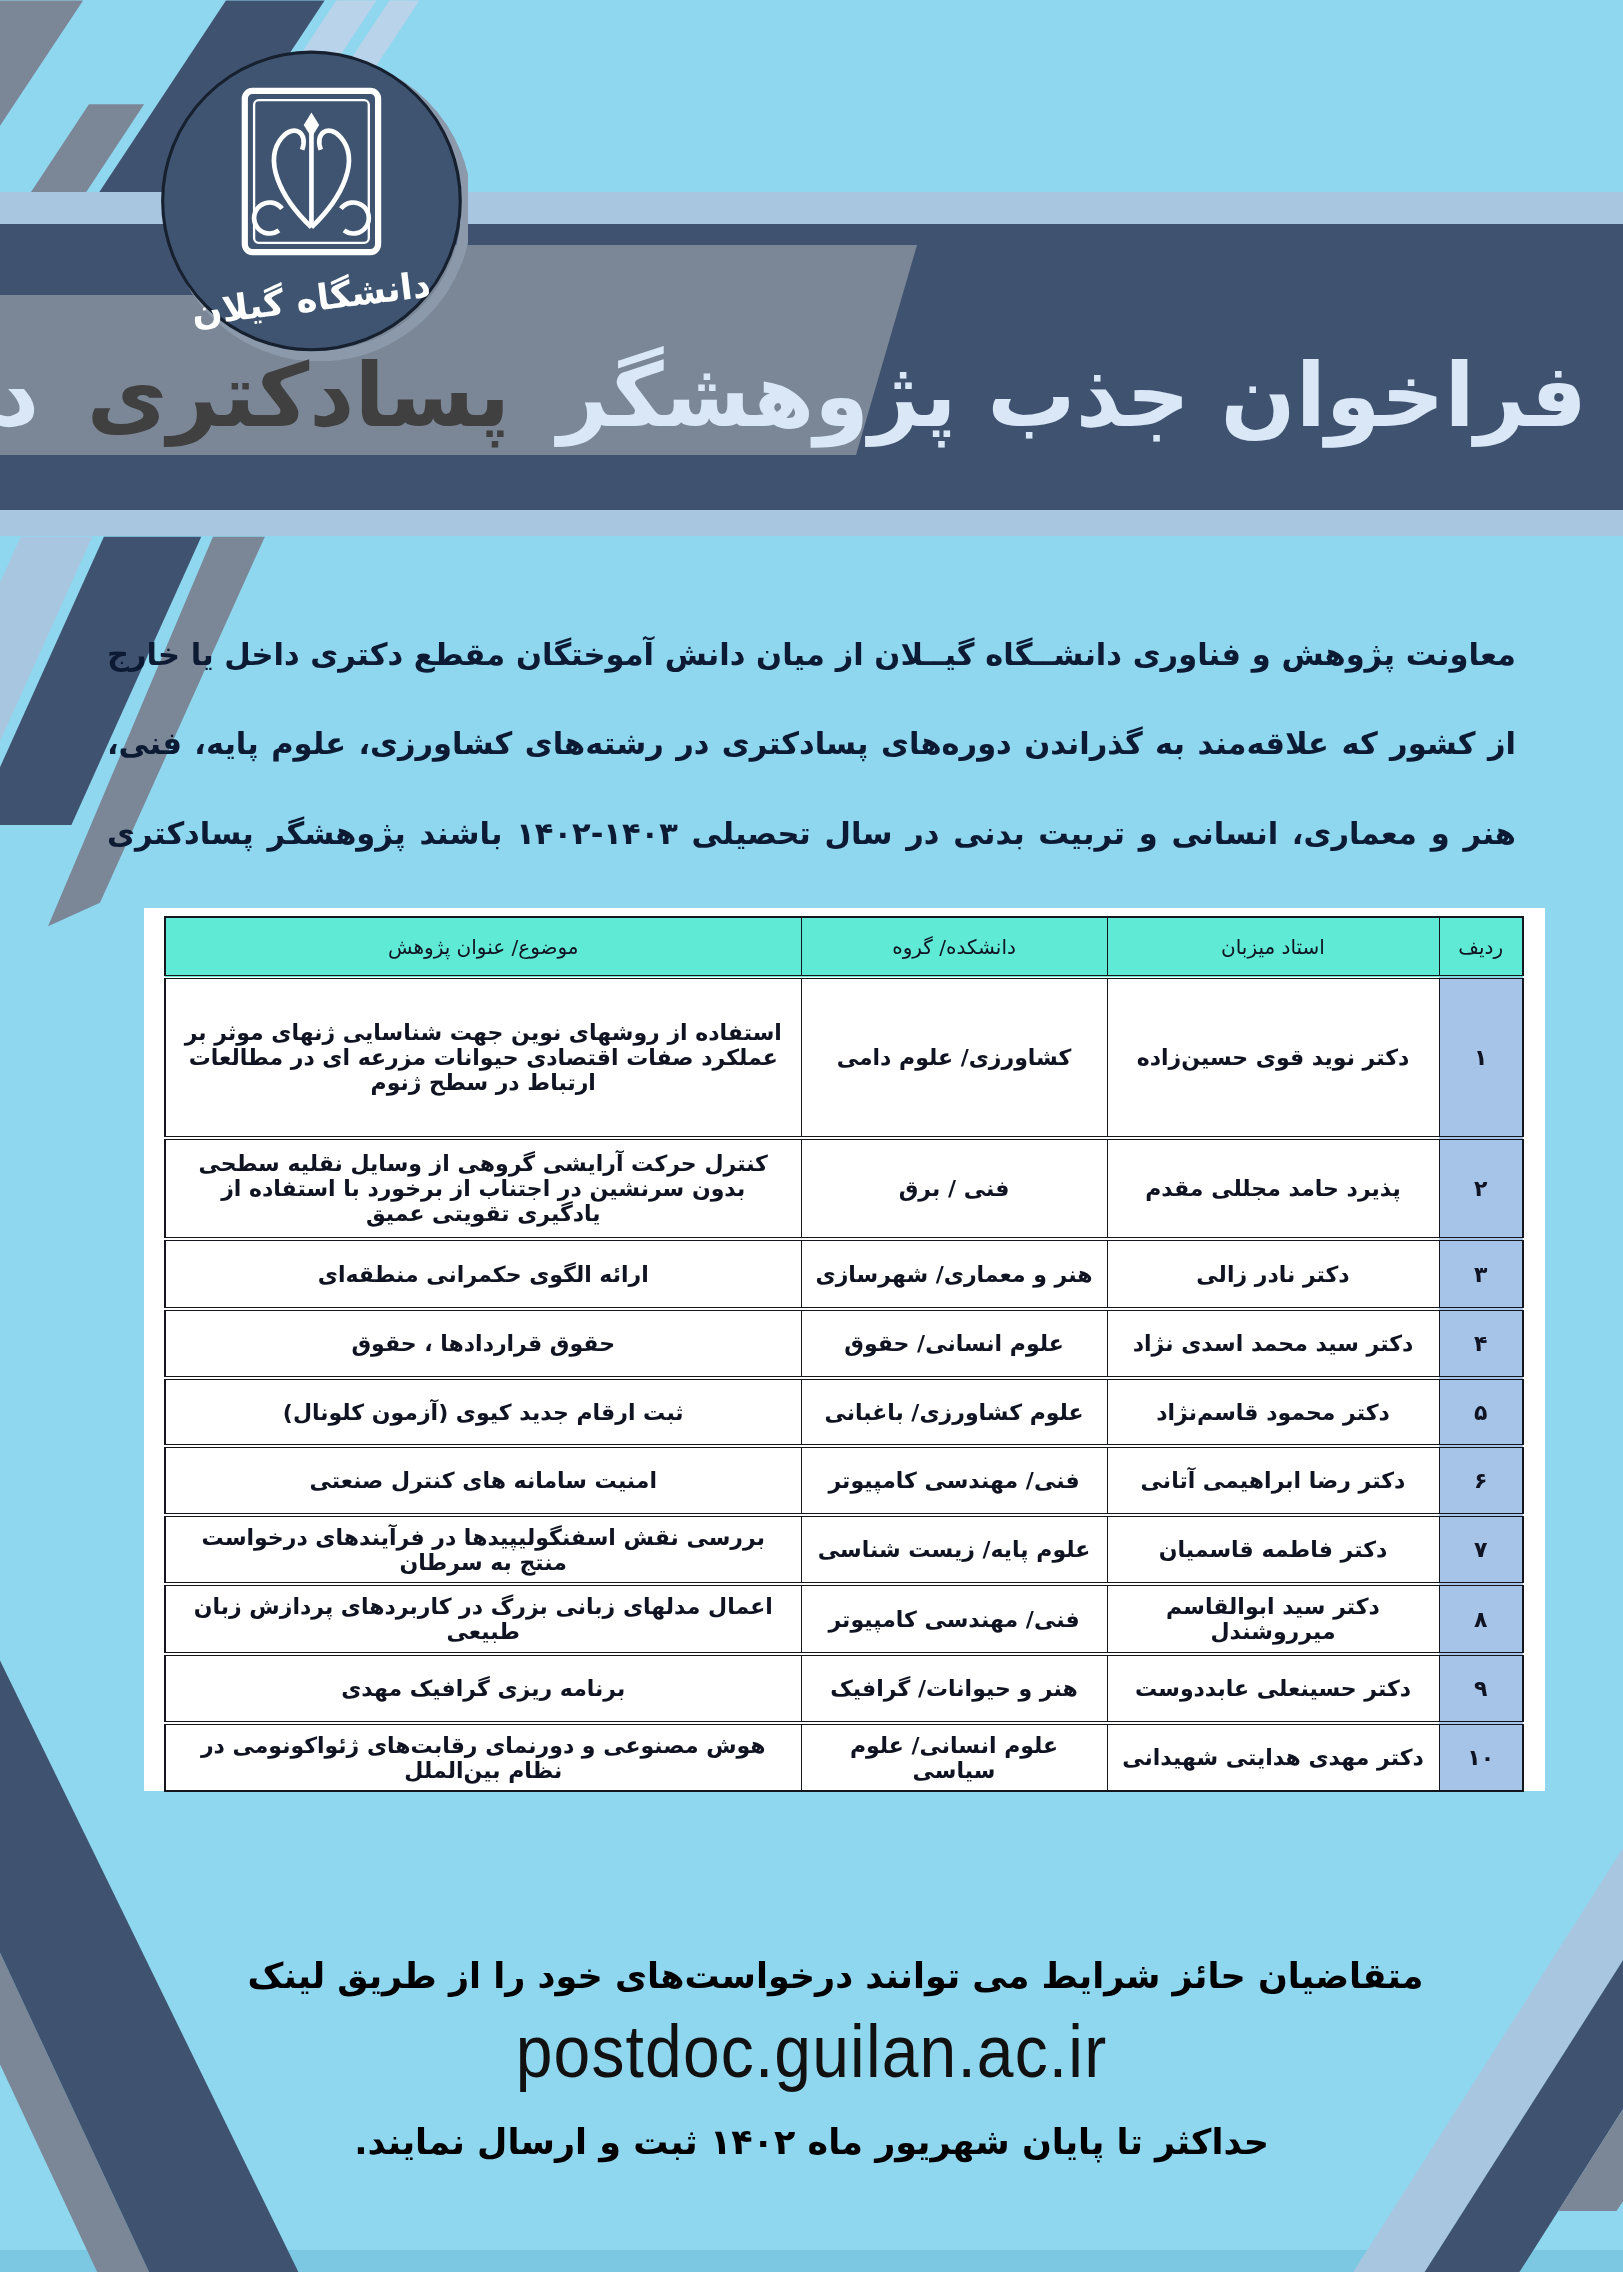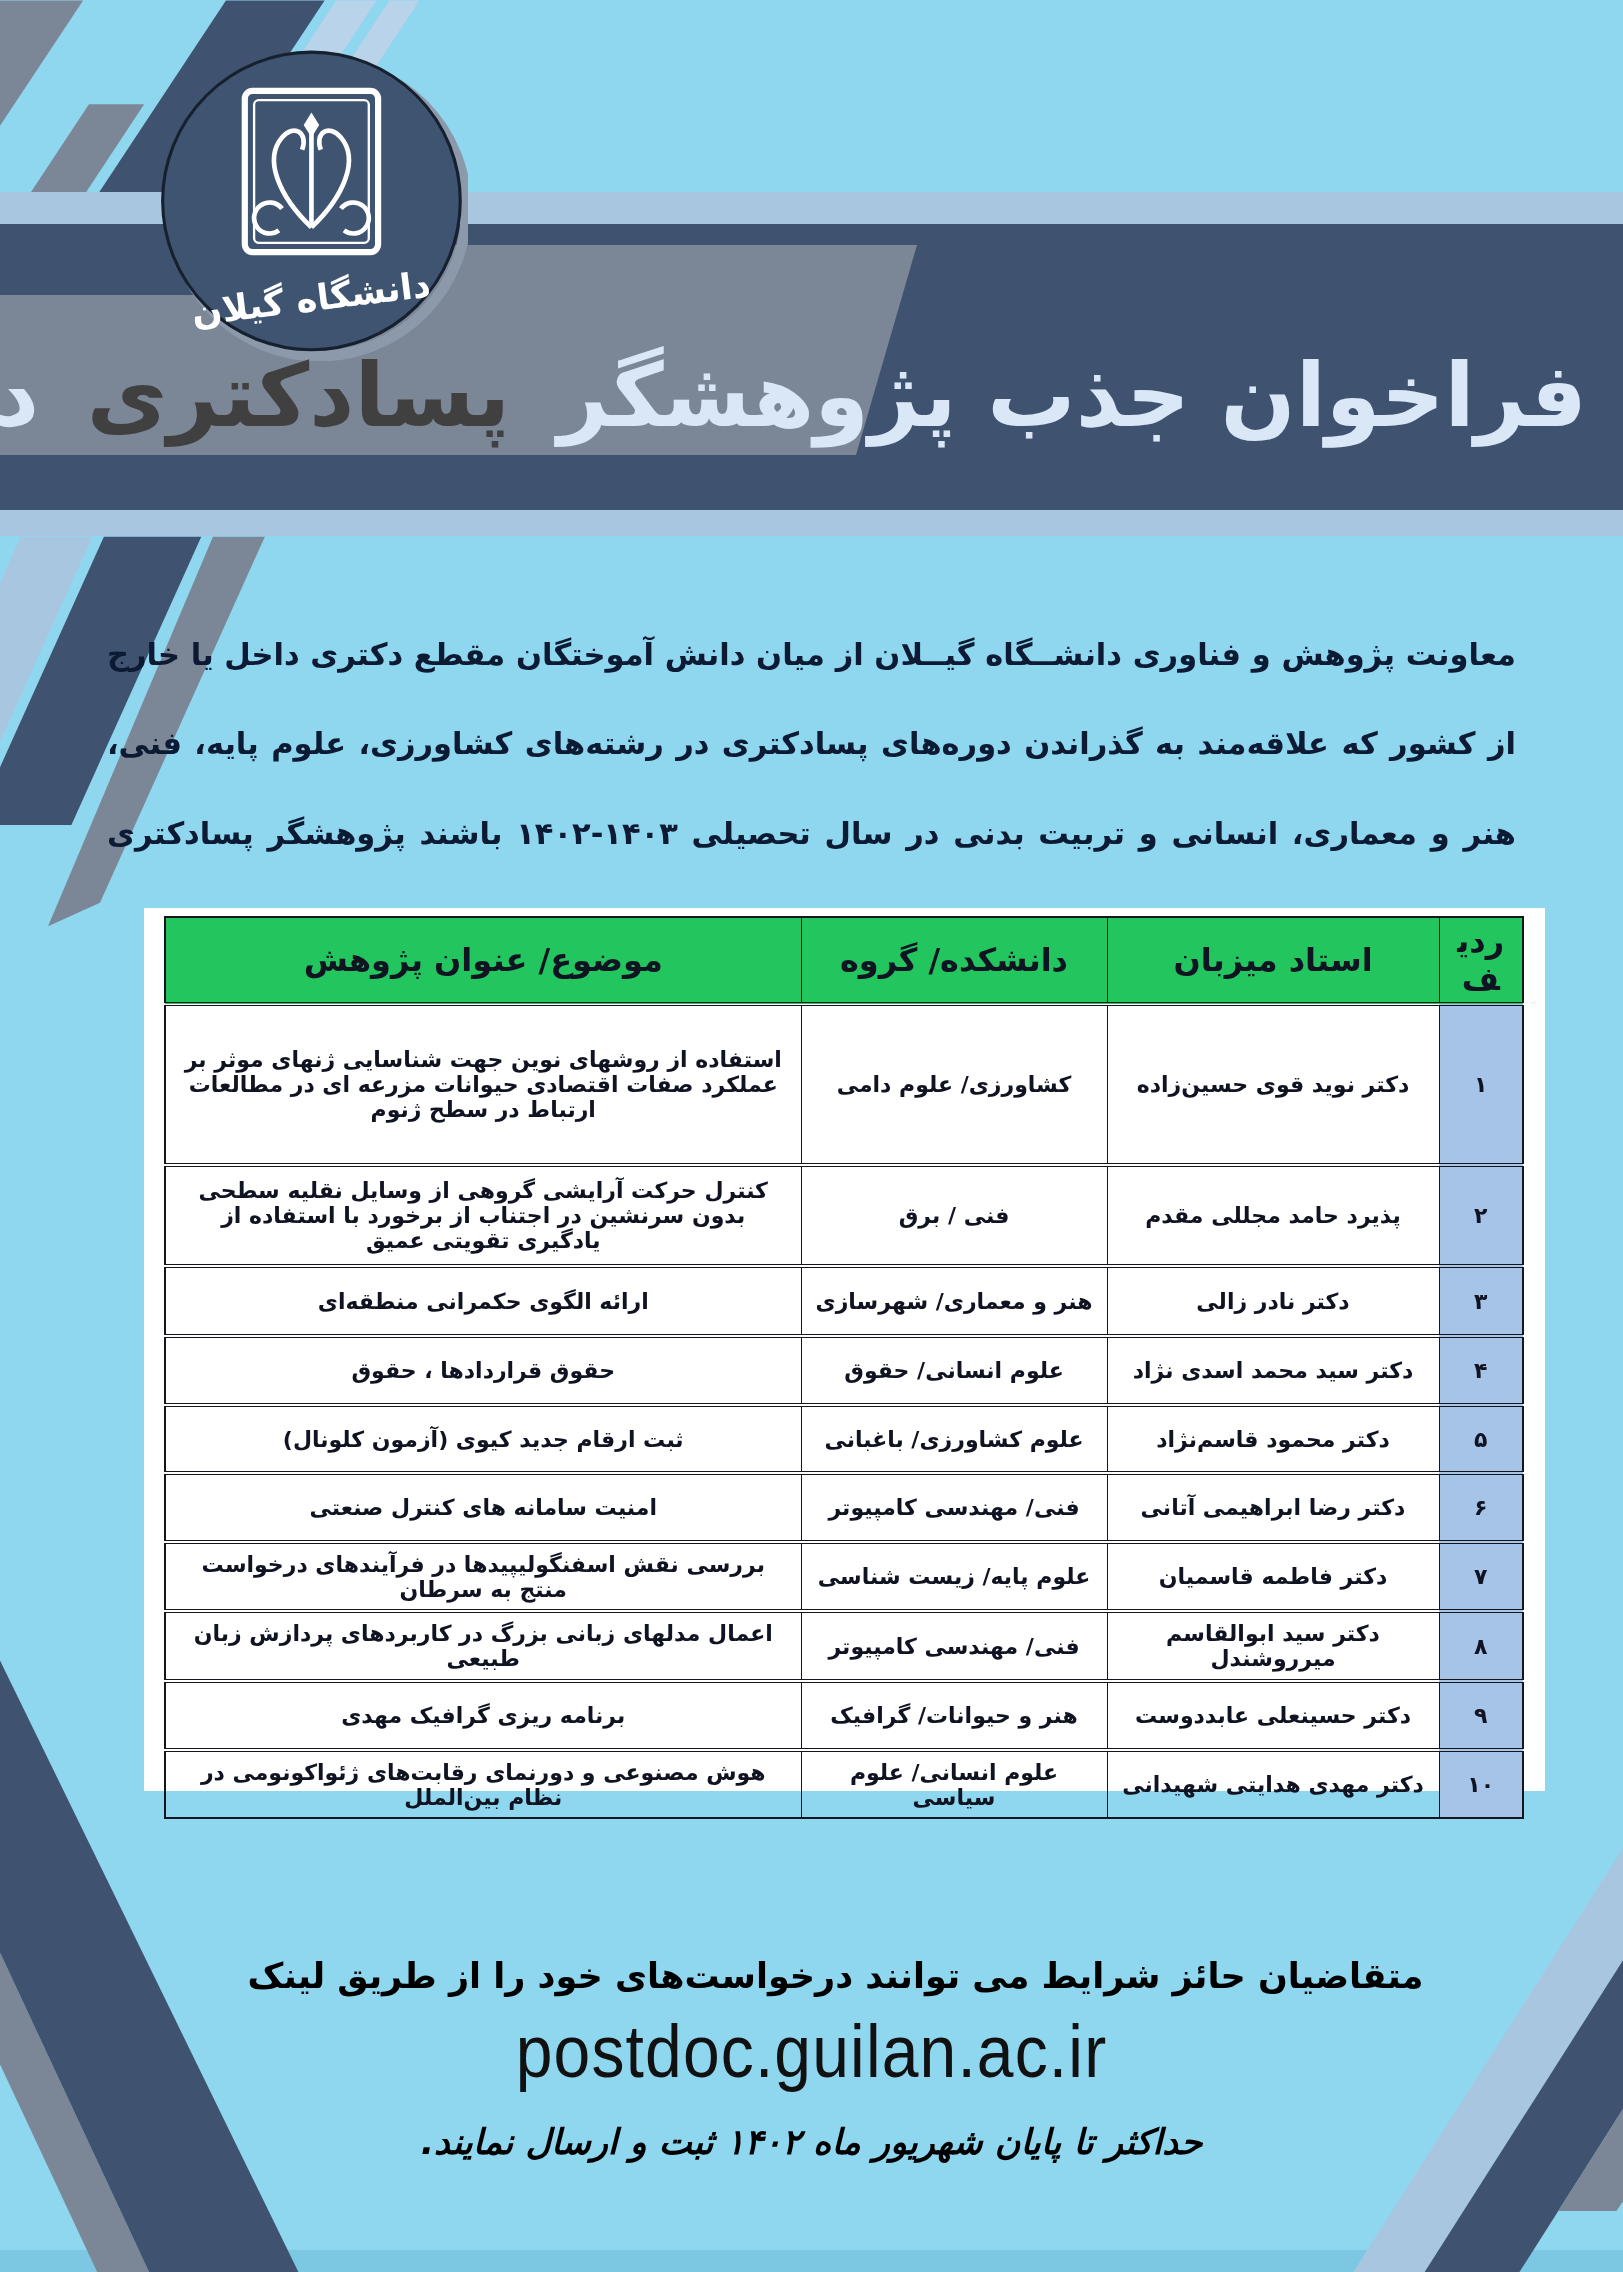--- a/index.html
+++ b/index.html
@@ -60,36 +60,36 @@
     border:2.6px solid #15151e;
   }
   table.grid th,table.grid td{
     border:1.6px solid #15151e;
     text-align:center;vertical-align:middle;
     color:#101321;
     padding:3.9px 13px;
     word-wrap:break-word;
   }
   table.grid thead th{
-    height:49px;background:#22c55e;
-    font-size:32px;font-weight:bold;
+    height:49px;background:#5eead4;
+    font-size:20px;font-weight:normal;
     border-bottom:4.5px double #15151e;
   }
   table.grid tbody td{font-size:22px;font-weight:bold;margin-top:16px;}
   table.grid tbody tr td{border-top:4.5px double #15151e;}
   td.row-cell{background:#a6c3e8;}
 
   
   .foot-line{
     position:absolute;left:0;width:1623px;z-index:5;
     direction:rtl;text-align:center;
     font-size:35px;font-weight:bold;color:#000;
   }
   .foot-line1{top:1956px;padding-left:24px;}
-  .foot-line2{top:2122px;font-style:italic;}
+  .foot-line2{top:2122px;}
   .foot-url{
     position:absolute;left:0;width:1623px;top:2008px;z-index:5;
     text-align:center;direction:ltr;
     font-size:75px;font-weight:normal;color:#111;
     font-family:"Liberation Sans", sans-serif;
     transform:scaleX(.88);transform-origin:center;
     letter-spacing:1.3px;
   }
 </style>
 </head>

